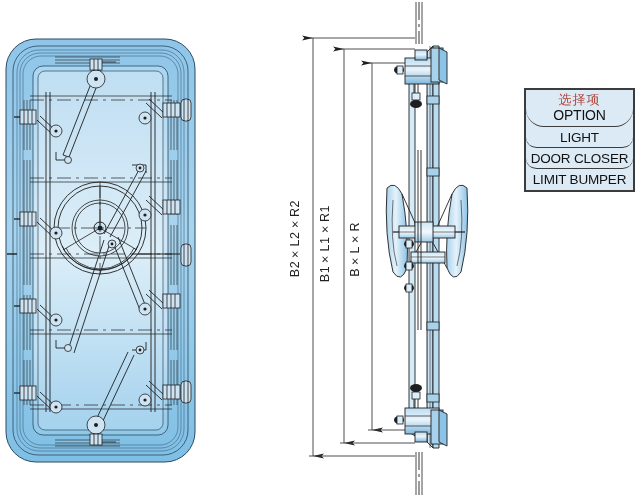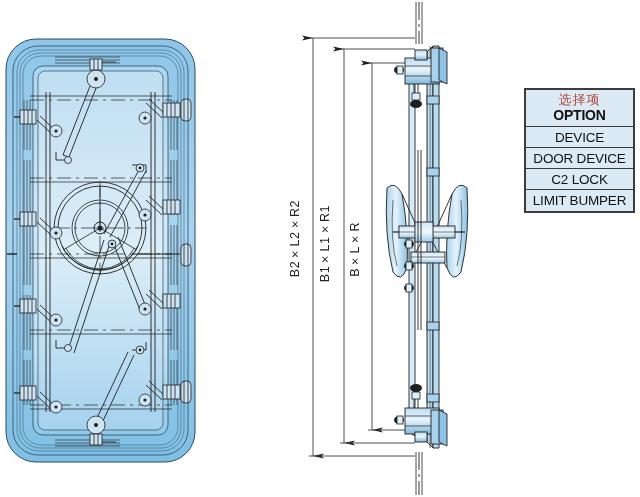--- a/index.html
+++ b/index.html
@@ -14,26 +14,27 @@
     box-sizing:border-box;
   }
   #option-table .row{
     border-bottom:1px solid #3c3c3c;
     text-align:center;
     color:#111;
     line-height:1.05;
     padding:2px 0 3px 0;
     box-sizing:border-box;
     letter-spacing:-0.2px;
+    border-radius:18px;
   }
   #option-table .row:last-child{border-bottom:none;}
   #option-table .head{padding:3px 0 4px 0;}
   #option-table .head .cn{font-size:13px;color:#b0473a;letter-spacing:1px;
      font-family:"DejaVu Sans",sans-serif;display:block;}
-  #option-table .head .en{font-size:14px;display:block;margin-top:1px;font-weight:bold;}
+  #option-table .head .en{font-size:14px;display:block;margin-top:1px;}
   #option-table .opt{font-size:13.5px;height:21px;line-height:17px;}
 
   
   .dimlabel{
     position:absolute;
     font-size:12.5px;color:#222;
     writing-mode:vertical-rl;
     transform:rotate(180deg);
     white-space:nowrap;
     letter-spacing:0.5px;
@@ -469,19 +470,18 @@
       <rect x="27" y="392" width="8" height="7" fill="#dceef9" stroke-width="0.8"></rect>
     </g>
   </g>
 </svg>
 
 <div id="option-table">
   <div class="row head">
     <span class="cn">选择项</span>
     <span class="en">OPTION</span>
   </div>
-  <div class="row opt">DEVICE</div>
-  <div class="row opt">DOOR DEVICE</div>
-  <div class="row opt">C2 LOCK</div>
+  <div class="row opt">LIGHT</div>
+  <div class="row opt">DOOR CLOSER</div>
   <div class="row opt">LIMIT BUMPER</div>
 </div>
 
 </div>
 
 </body></html>

